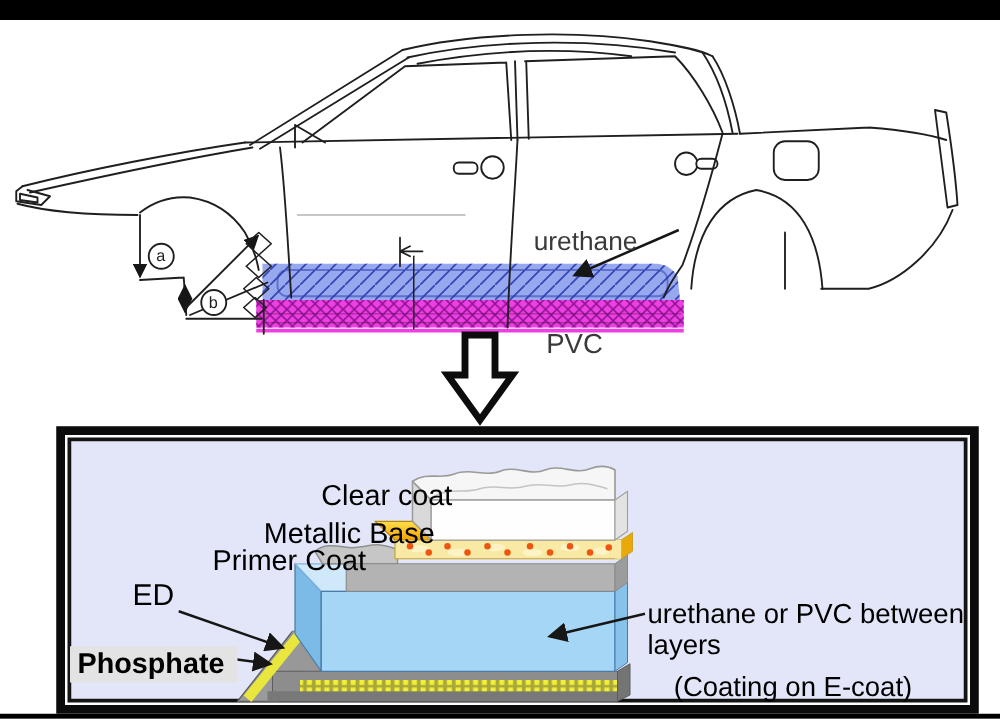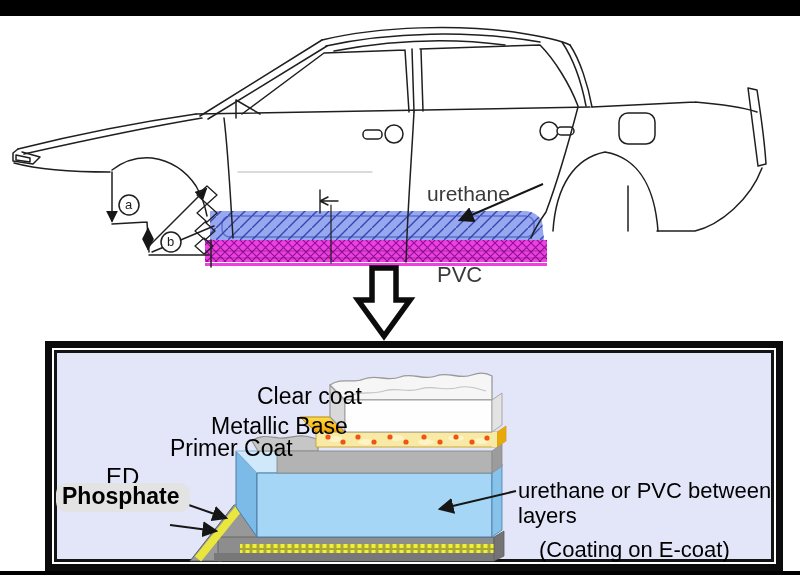--- a/index.html
+++ b/index.html
@@ -202,18 +202,18 @@
 
   <div class="lbl top-sec" style="left:427px;top:183px;">urethane</div>
   <div class="lbl top-sec" style="left:437px;top:263px;font-size:22px;text-align:right;">PVC</div>
   <div class="lbl small-marker" style="left:125px;top:198px;">a</div>
   <div class="lbl small-marker" style="left:167px;top:235px;">b</div>
 
   <div class="lbl box-sec" style="left:257px;top:384px;">Clear coat</div>
   <div class="lbl box-sec" style="left:211px;top:414px;">Metallic Base</div>
   <div class="lbl box-sec" style="left:170px;top:436px;">Primer Coat</div>
   <div class="lbl box-sec" style="left:106px;top:464px;font-size:24px;">ED</div>
-  <div class="lbl box-sec phosphate-chip" style="left:56px;top:483px;border-radius:10px;">Phosphate</div>
+  <div class="lbl box-sec phosphate-chip" style="left:56px;top:517px;">Phosphate</div>
 
   <div class="lbl box-sec" style="left:518px;top:478px;font-size:22px;line-height:25px;"><span>urethane or PVC between</span><br><span>layers</span></div>
   <div class="lbl box-sec" style="left:539px;top:538px;font-size:22px;">(Coating on E-coat)</div>
 
 </div>
 
 </body></html>

